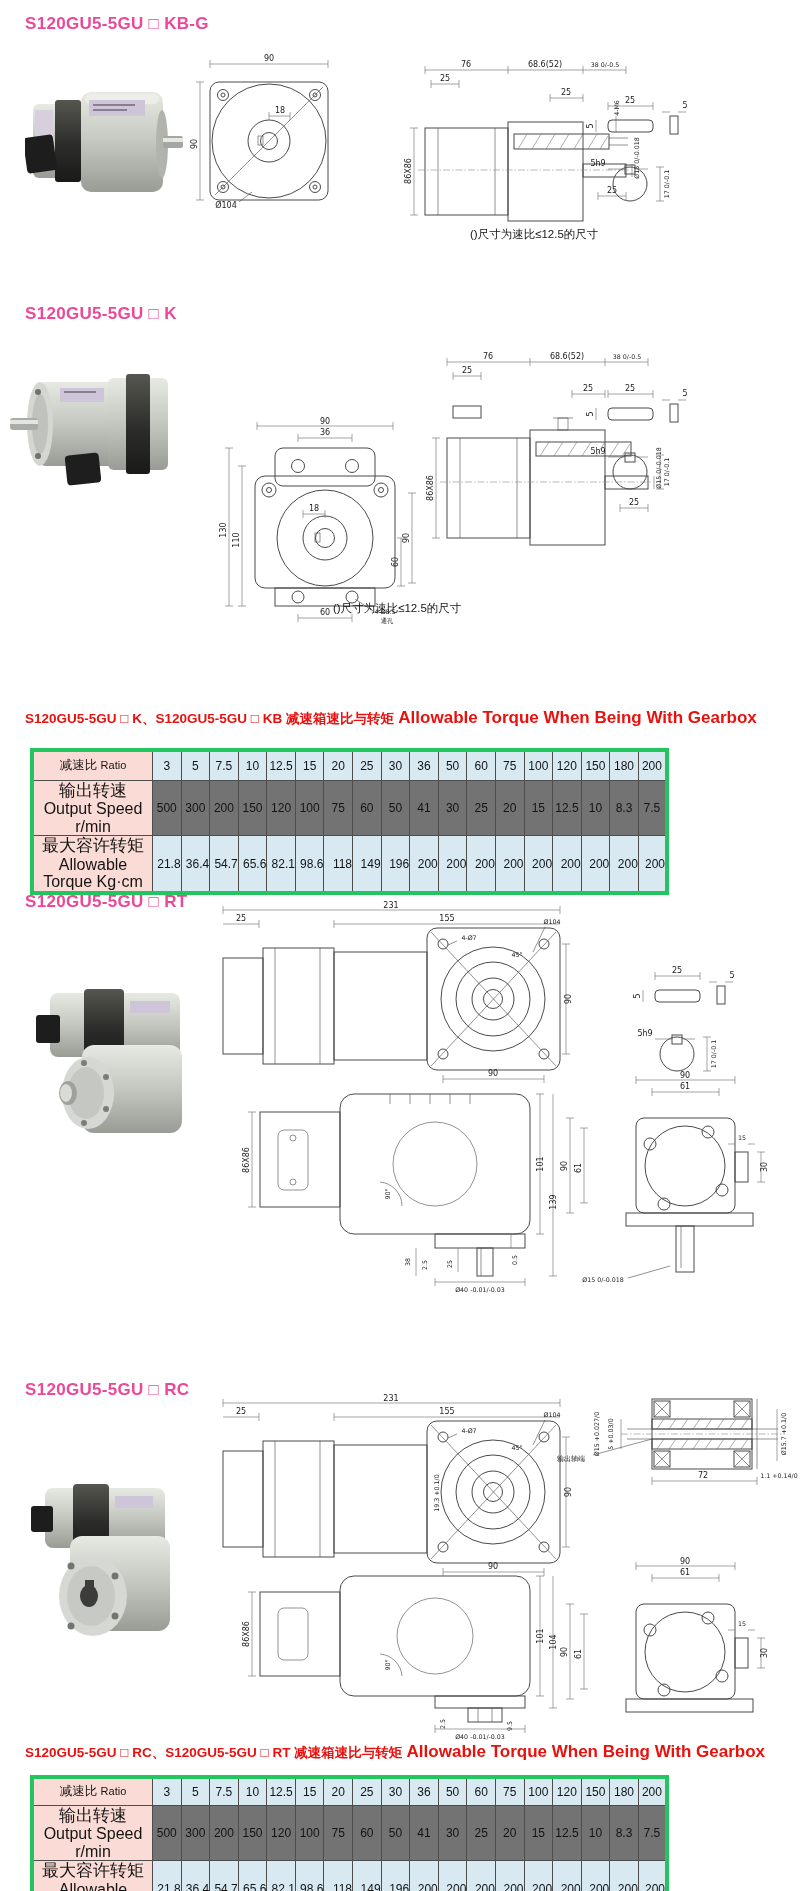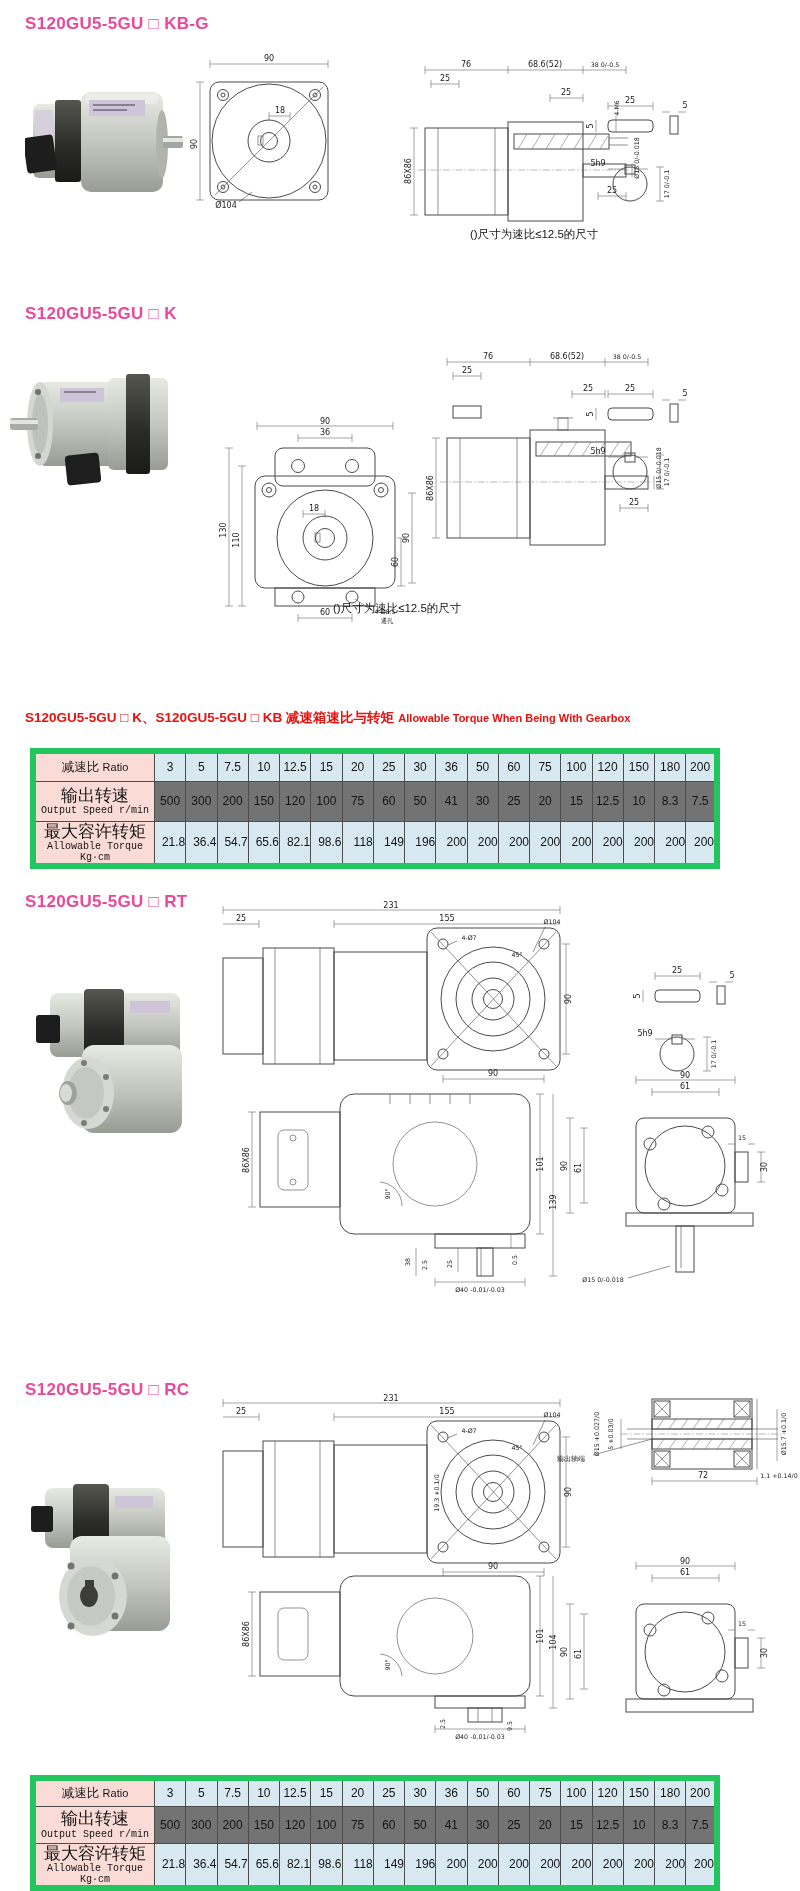--- a/index.html
+++ b/index.html
@@ -13,34 +13,34 @@
   .td line,.td path,.td rect,.td circle,.td ellipse,.td polyline,.td polygon{stroke:#4a4a4a;fill:none;stroke-width:1;}
   .td .thin{stroke-width:.6;}
   .td .dim{stroke-width:.6;stroke:#6a6a6a;}
   .td .cl{stroke-width:.6;stroke:#8a8a8a;stroke-dasharray:7 2 1.5 2;}
   .td .hatch{stroke-width:.55;stroke:#6a6a6a;}
   .td text{fill:#1a1a1a;stroke:none;font-family:"DejaVu Sans",sans-serif;font-size:8px;text-anchor:middle;}
   .td text.s{font-size:6.3px;}
   .photo{position:absolute;}
   .photo svg *{stroke:none;}
   .tblwrap{position:absolute;left:30px;}
-  table.tq{border-collapse:collapse;table-layout:fixed;width:690px;border:6px solid #22c55e;}
+  table.tq{border-collapse:collapse;table-layout:fixed;width:639px;border:4px solid #22c55e;}
   table.tq th,table.tq td{border:1px solid #4d4d4d;text-align:center;vertical-align:middle;padding:0;
       font-size:12px;color:#141414;overflow:hidden;}
   table.tq th{width:118px;background:#fadbd5;font-weight:normal;}
   table.tq tr.r1 td{background:#d8e9f2;}
   table.tq tr.r2 td{background:#737373;}
   table.tq tr.r3 td{background:#d8e9f2;text-align:right;}
   .cn{font-size:17px;display:block;line-height:1.15;}
   .cn1{font-size:12.5px;}
-  .en{font-size:10px;display:block;line-height:1.1;font-family:Liberation Mono, monospace;}
+  .en{font-size:16px;display:block;line-height:1.1;}
   .en1{font-size:11px;}
   .tbl-title{position:absolute;font-weight:bold;color:#e8110e;white-space:nowrap;}
   .tbl-title .m{font-size:13.5px;}
-  .tbl-title .e{font-size:11px;}
+  .tbl-title .e{font-size:17px;}
 </style>
 </head>
 <body>
 
 <div id="page">
 
 <svg width="0" height="0" style="position:absolute" aria-hidden="true">
   <defs>
     <linearGradient id="gA" x1="0" y1="0" x2="0" y2="1">
       <stop offset="0" stop-color="#e7eae3"></stop>
@@ -747,20 +747,24 @@
       <line class="dim" x1="203" y1="82" x2="203" y2="112"></line>
           <line class="dim" x1="199" y1="82" x2="207" y2="82"></line>
           <line class="dim" x1="199" y1="112" x2="207" y2="112"></line>
       <text transform="rotate(-90 209 97)" x="209" y="97">30</text>
       <rect x="68" y="143" width="127" height="13"></rect>
     </svg>
   </div>
 </div>
 
 <div class="sec" style="top:1738px;height:153px">
+  <div class="tbl-title" style="left:25px;top:4px">
+    <span class="m">S120GU5-5GU □ RC、S120GU5-5GU □ RT 减速箱速比与转矩</span>
+    <span class="e">Allowable Torque When Being With Gearbox</span>
+  </div>
   <div class="tblwrap" style="top:37px">
     <table class="tq">
       <tbody>
             <tr class="r1" style="height:28px">
         <th><span class="cn1">减速比</span> <span class="en1">Ratio</span></th>
       <td>3</td>
               <td>5</td>
               <td>7.5</td>
               <td>10</td>
               <td>12.5</td>

